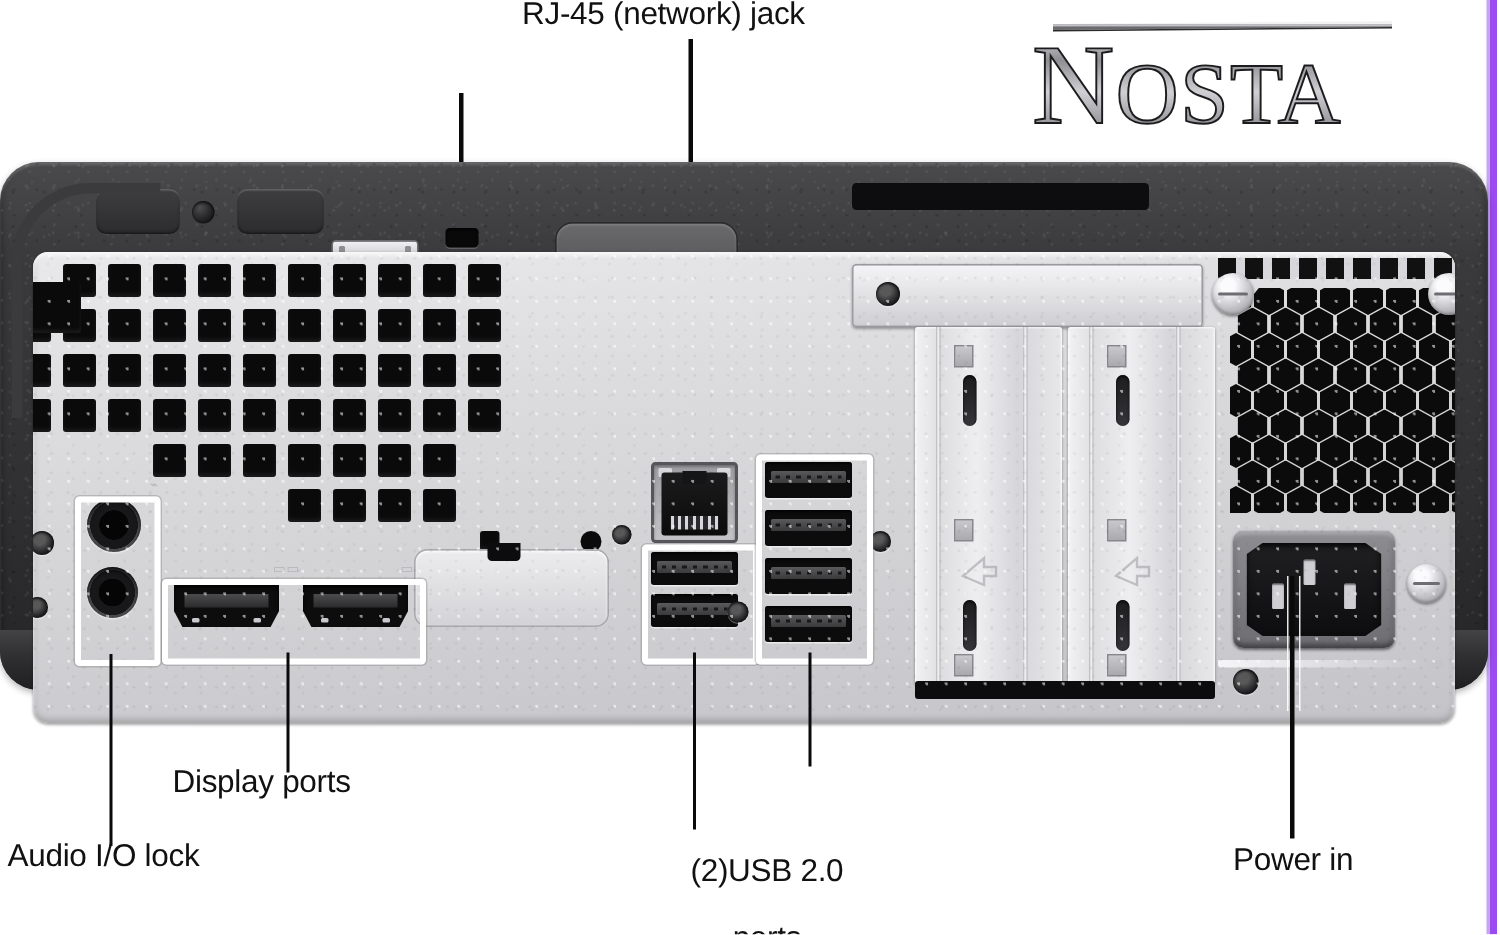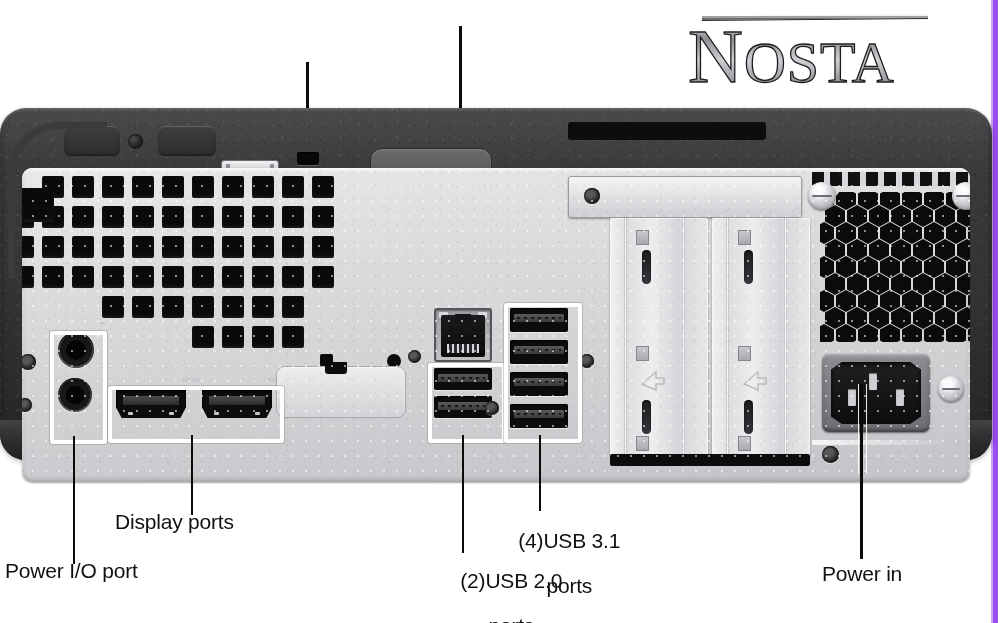--- a/index.html
+++ b/index.html
@@ -386,34 +386,31 @@
         <stop offset="55%" stop-color="#cfcfd4"></stop>
         <stop offset="100%" stop-color="#6b6b70"></stop>
       </linearGradient>
     </defs>
     <line x1="22" y1="12" x2="248" y2="10" stroke="url(#chrome)" stroke-width="4"></line>
     <line x1="22" y1="14.5" x2="248" y2="12.5" stroke="#2a2a2c" stroke-width="1"></line>
     <text id="logo-text" x="8" y="76" font-family="&quot;Liberation Serif&quot;, serif" font-size="74" fill="url(#chrome)" stroke="#1c1c1e" stroke-width="1.3" letter-spacing="1"><tspan font-size="76">N</tspan><tspan font-size="58">OSTA</tspan></text>
   </svg>
 
 
-
-  <div class="label" style="left:5px; top:560px;">Power I/O port</div>
+  <div class="label" style="left:348px; top:-1px;">RJ-45 (network) jack</div>
+
+  <div class="label" style="left:5px; top:560px;">Audio I/O lock</div>
 
   <div class="label" style="left:115px; top:511px;">Display ports</div>
 
   <div class="label center" style="left:425px; top:548px; width:150px;">
     <span>(2)USB 2.0</span><br>
     <span>ports</span>
   </div>
 
-  <div class="label center" style="left:483px; top:508px; width:150px;">
-    <span>(4)USB 3.1</span><br>
-    <span>ports</span>
-  </div>
 
   <div class="label" style="left:822px; top:563px;">Power in</div>
 
   <div class="leader" style="left:306px; top:62px; height:92px;"></div>
   <div class="leader" style="left:459px; top:26px; height:300px;"></div>
 
   <div class="chassis">
 
     <div class="bezel">
       <div class="bezel-pad" style="left:64px;  top:18px; width:56px; height:30px;"></div>

